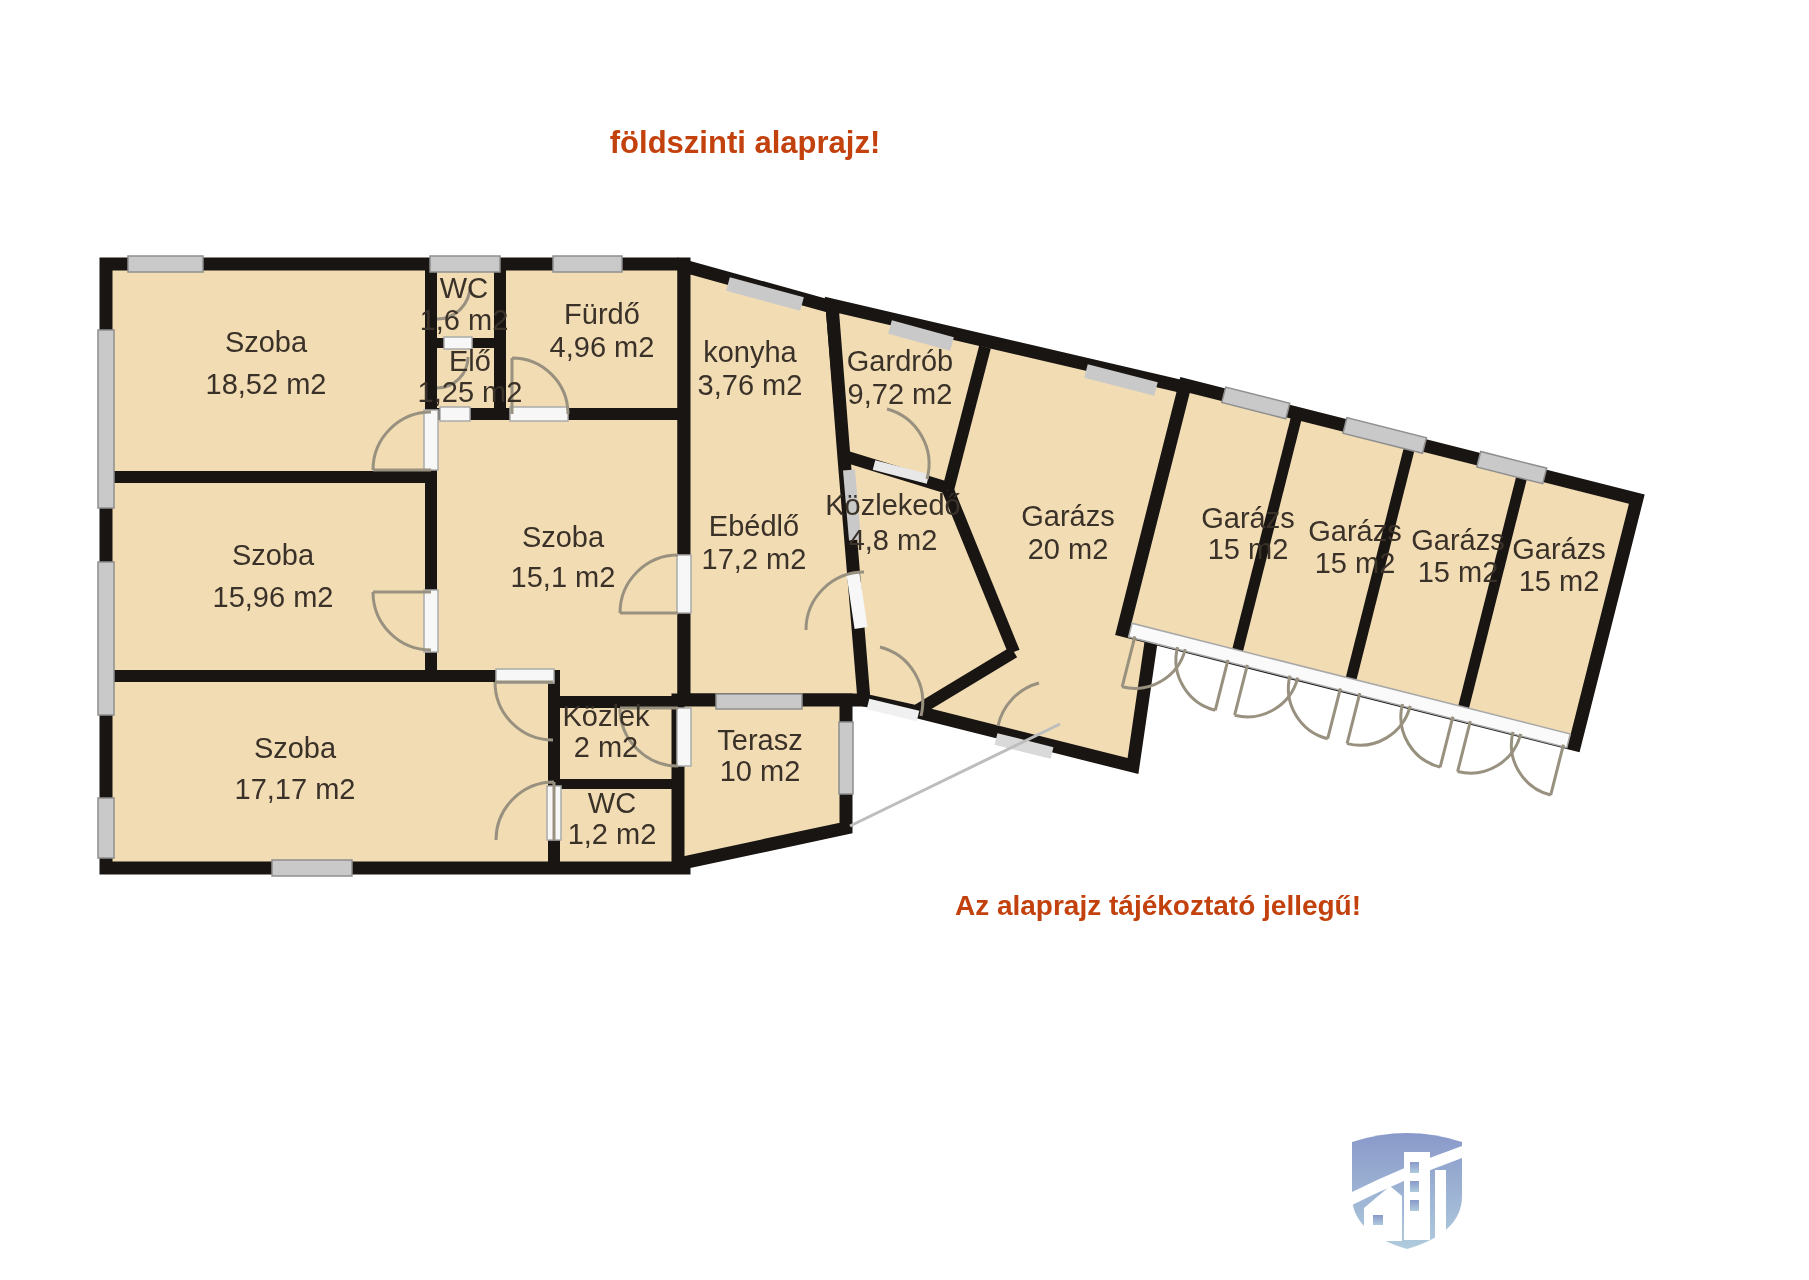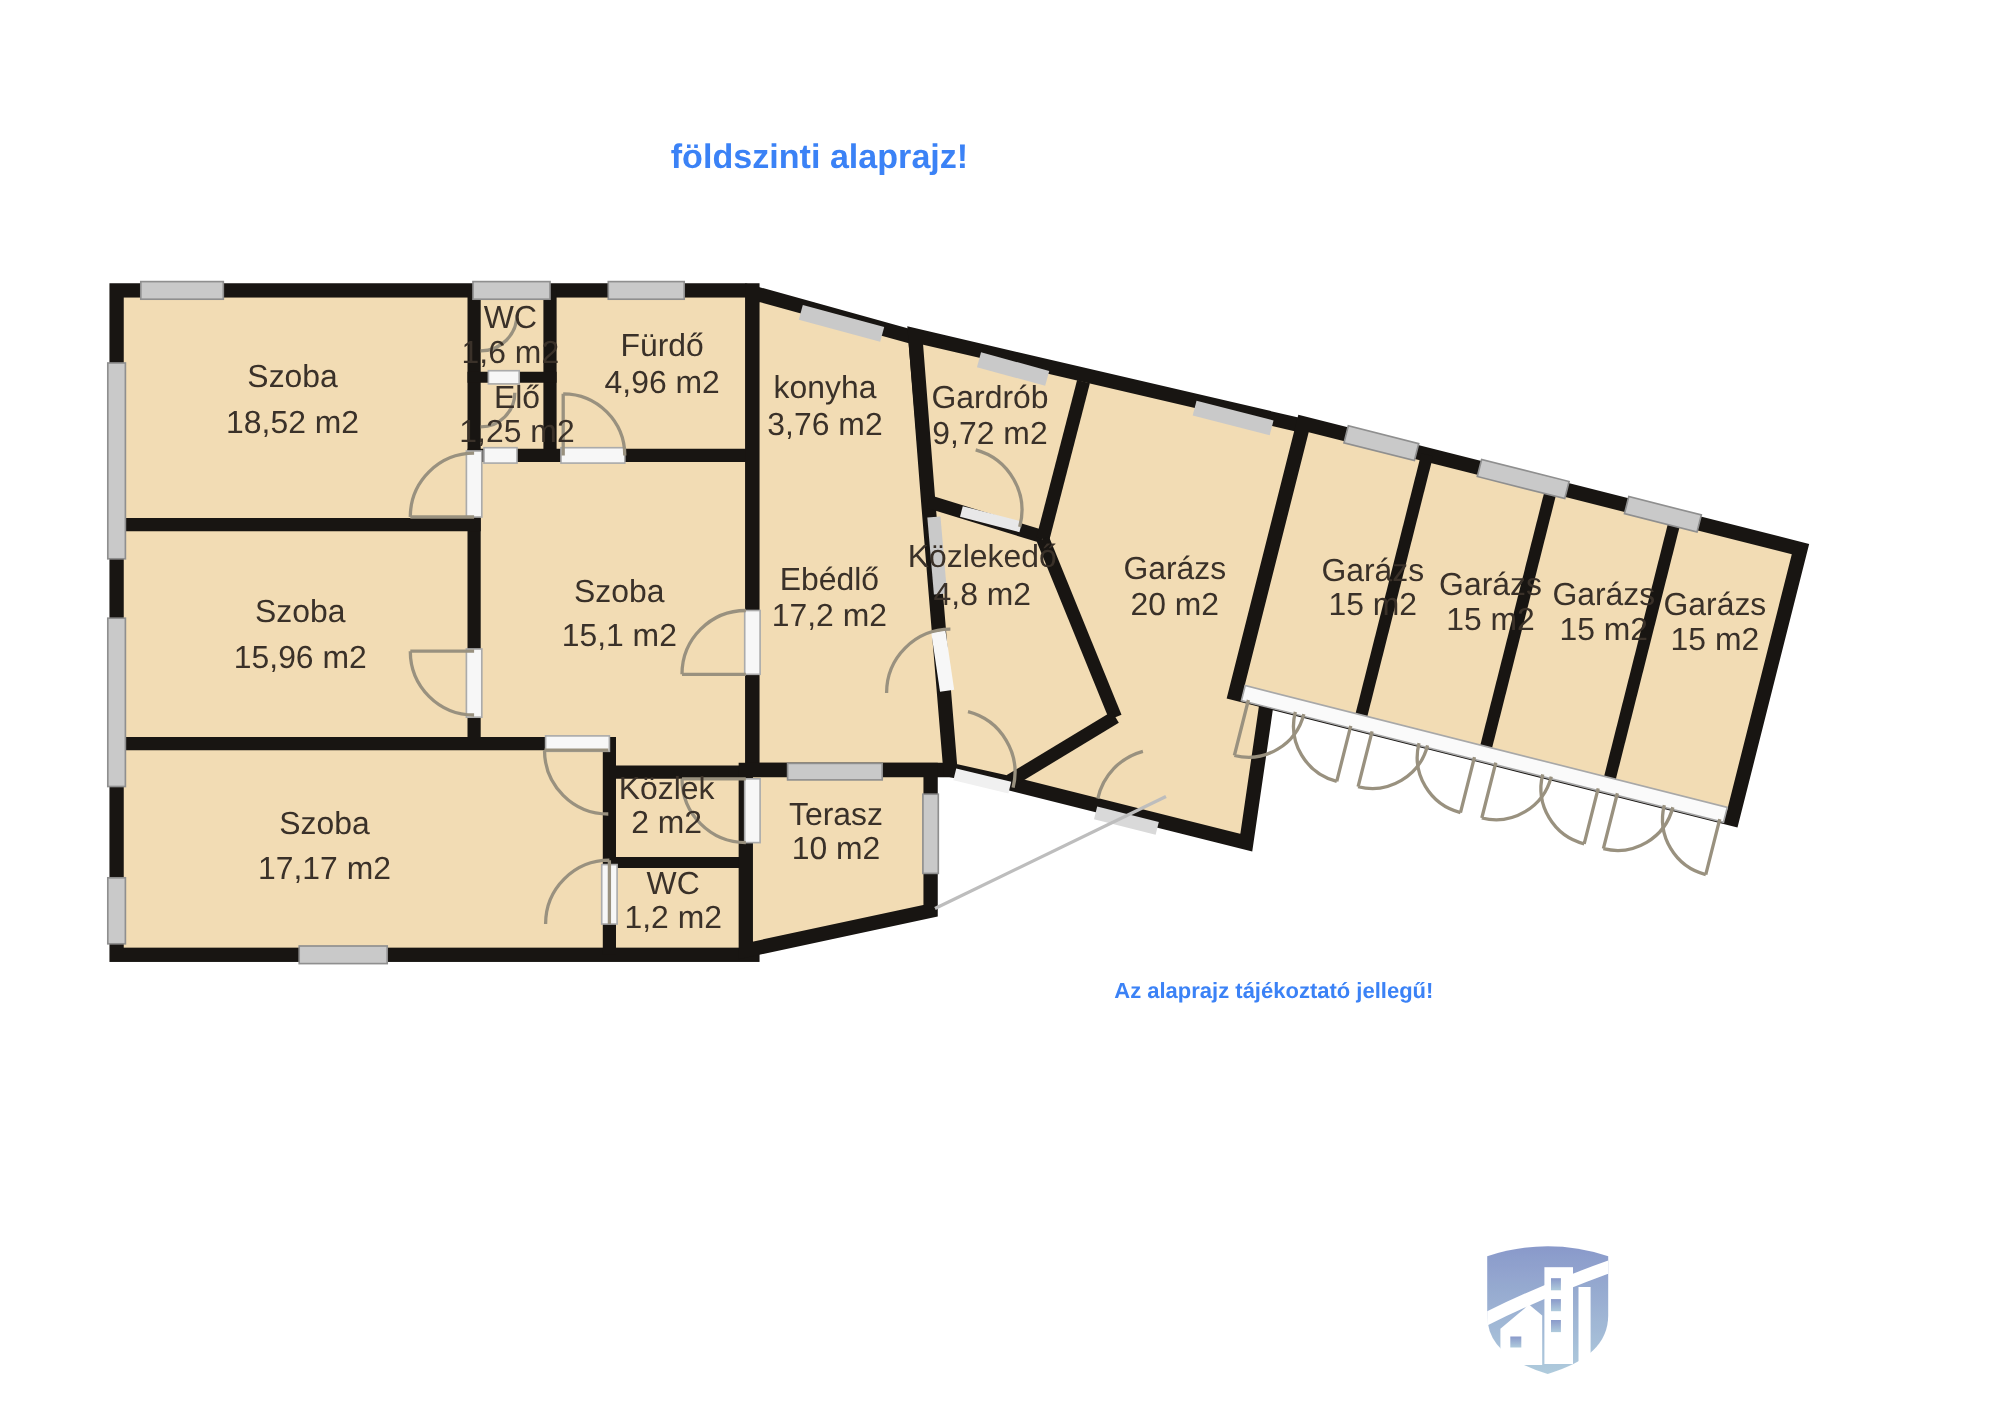--- a/index.html
+++ b/index.html
@@ -1,22 +1,22 @@
 <!DOCTYPE html>
 <html><head>
 <meta charset="utf-8">
 <style>
   html,body{margin:0;padding:0;background:#ffffff;}
   #stage{position:relative;width:1809px;height:1280px;background:#fff;overflow:hidden;
          font-family:"Liberation Sans", sans-serif;}
   #plan-svg{position:absolute;left:0;top:0;}
-  .heading{position:absolute;font-weight:bold;color:#3b82f6;white-space:nowrap;
+  .heading{position:absolute;font-weight:bold;color:#c2410c;white-space:nowrap;
            transform:translateX(-50%);}
   #main-title{left:745px;top:125px;font-size:31px;}
-  #disclaimer{left:1158px;top:890px;font-size:20px;}
+  #disclaimer{left:1158px;top:890px;font-size:28px;}
   text.room-name, text.room-area{fill:#3a3129;font-size:29px;font-family:"Liberation Sans",sans-serif;}
   .wall{stroke:#181512;fill:none;}
   .roomfill{fill:#f2dcb4;stroke:#181512;}
   .win{fill:#c9c9c9;stroke:#8f8f8f;stroke-width:1.5;}
   .gap{fill:#f7f7f7;stroke:#ababab;stroke-width:1.5;}
   .arc{stroke:#99917f;stroke-width:3;fill:none;}
   .thin{stroke:#bdbdbd;stroke-width:3;fill:none;}
 </style>
 </head>
 <body>

